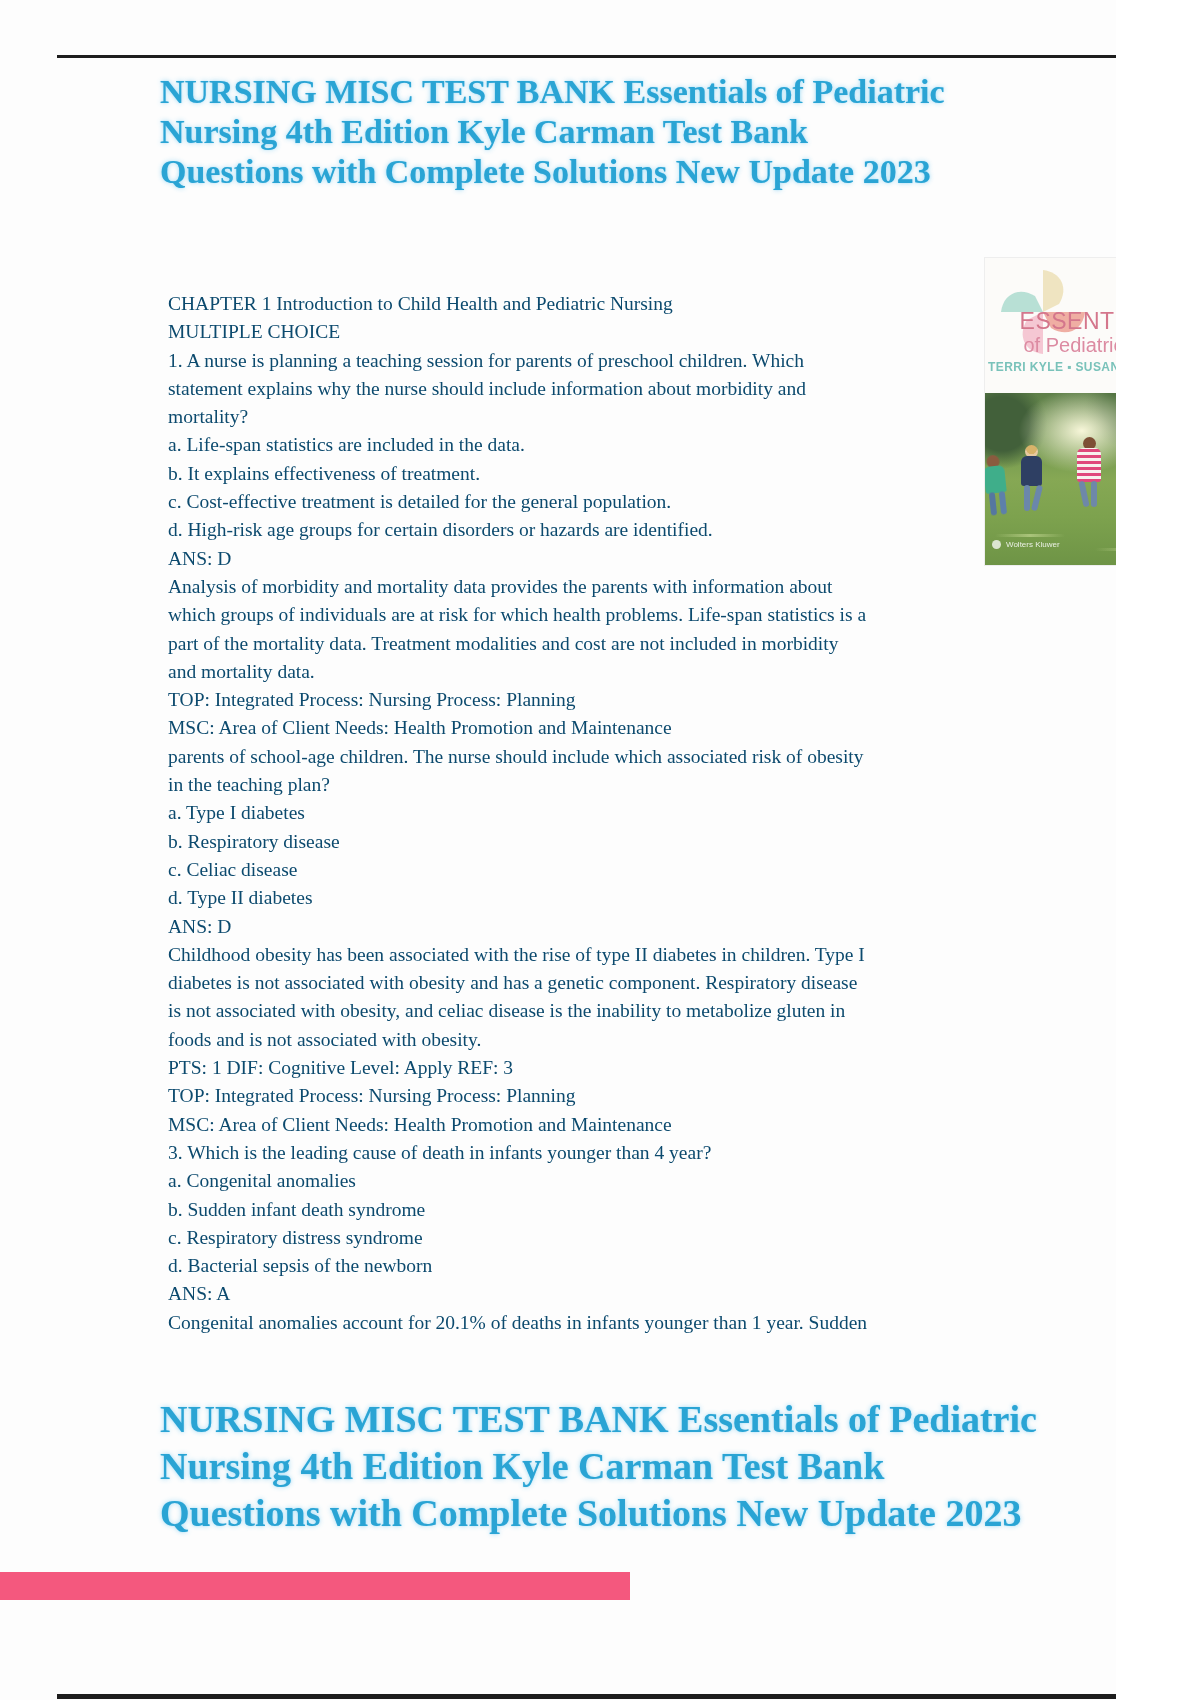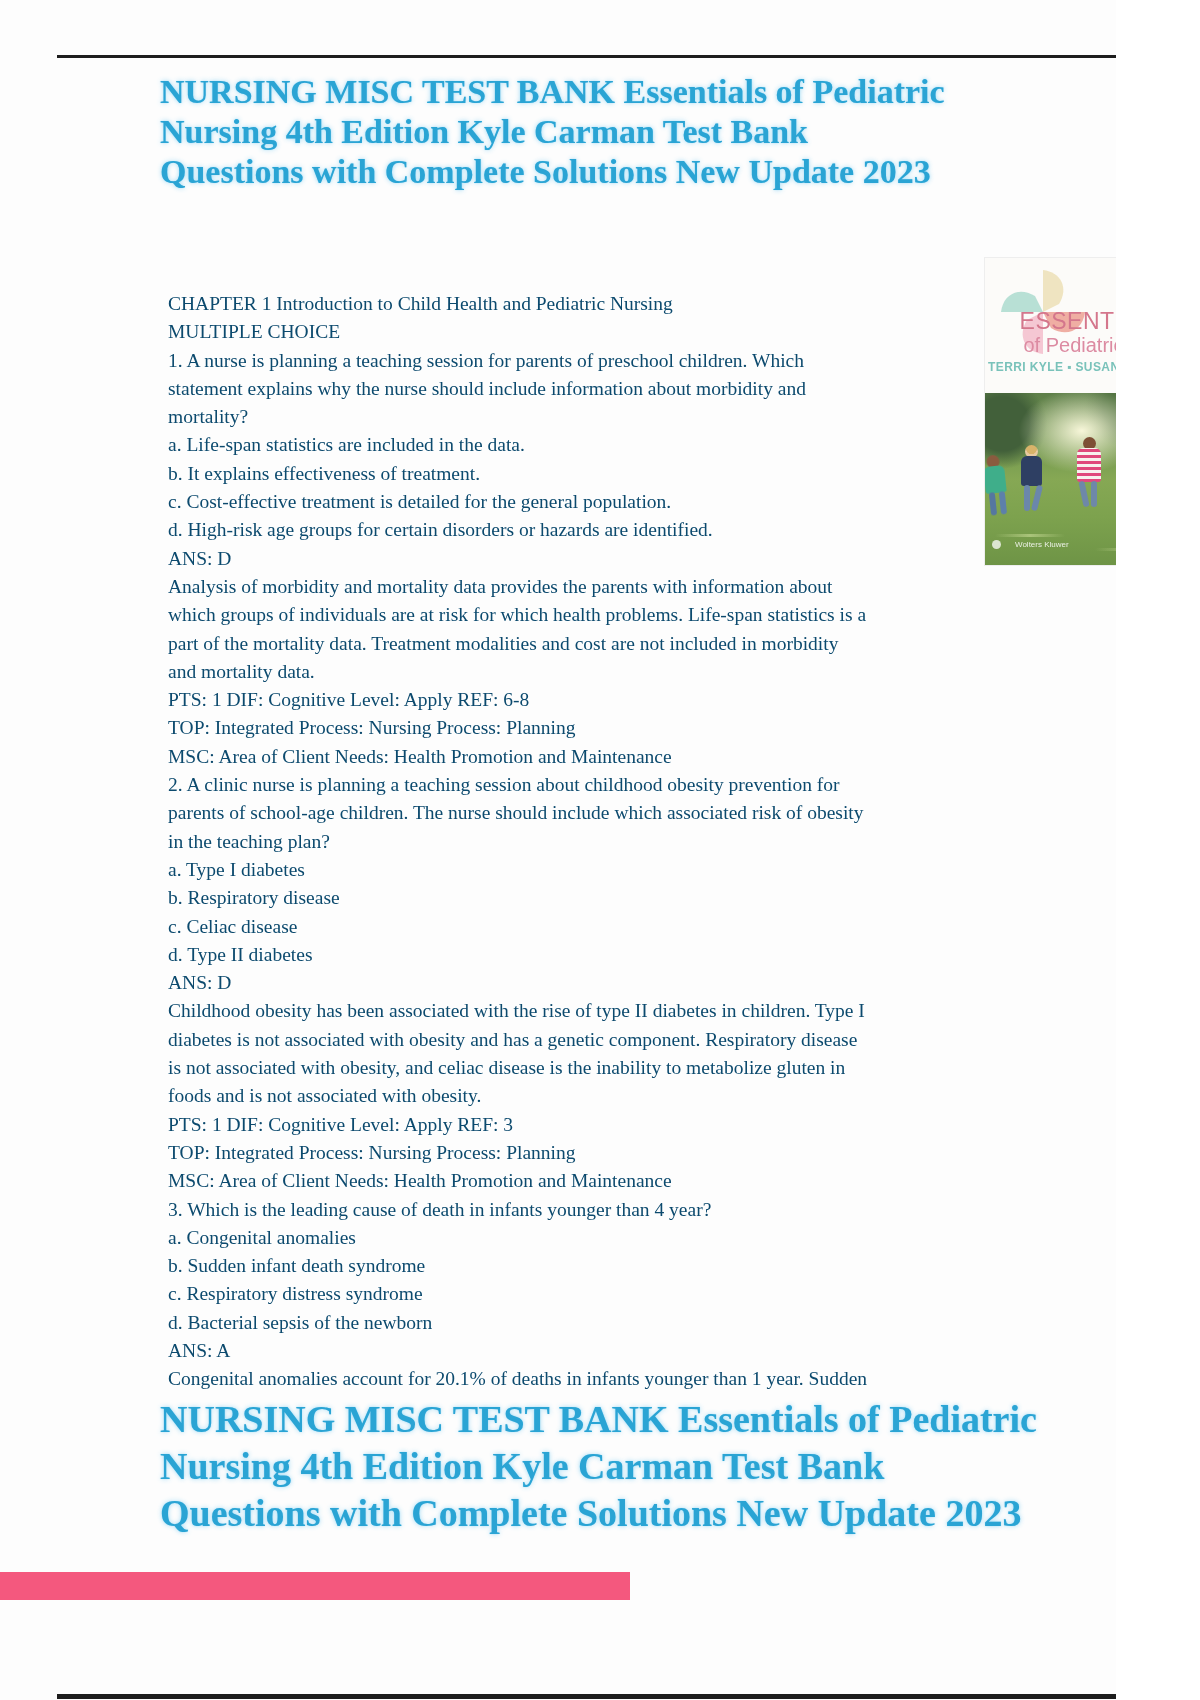--- a/index.html
+++ b/index.html
@@ -63,21 +63,21 @@
       radial-gradient(circle 40px at 65% 8%, #547543 55%, rgba(84,117,67,0) 100%),
       linear-gradient(180deg,#5e7f49 0%,#6f934f 28%,#86a854 50%,#7da24e 72%,#6e9446 100%);
   }
   .streak{position:absolute;background:linear-gradient(90deg,rgba(220,235,170,0),rgba(220,235,170,.5),rgba(220,235,170,0));height:3px;border-radius:2px;}
   .kid{position:absolute;filter:blur(.5px);}
   .kid .head{width:13px;height:13px;border-radius:50%;margin:0 auto;}
   .kid .torso{width:21px;height:27px;border-radius:6px 6px 3px 3px;margin:-2px auto 0;}
   .kid .legs{display:flex;gap:4px;justify-content:center;margin-top:-1px;}
   .kid .legs span{width:6px;height:23px;border-radius:3px;}
   #watermark{
-    position:absolute;left:7px;bottom:16px;display:flex;align-items:center;gap:14px;
+    position:absolute;left:7px;bottom:16px;display:flex;align-items:center;gap:5px;
     color:rgba(255,255,255,.85);font-size:8px;font-family:"Liberation Sans",sans-serif;
   }
   #watermark .wm-dot{width:9px;height:9px;border-radius:50%;background:rgba(255,255,255,.75);}
 
   #pink-bar{position:absolute;left:0;top:1572px;width:630px;height:28px;}
 </style>
 </head>
 <body>
 
 <div id="page">
@@ -99,24 +99,22 @@
       <div class="body-line">mortality?</div>
       <div class="body-line">a. Life-span statistics are included in the data.</div>
       <div class="body-line">b. It explains effectiveness of treatment.</div>
       <div class="body-line">c. Cost-effective treatment is detailed for the general population.</div>
       <div class="body-line">d. High-risk age groups for certain disorders or hazards are identified.</div>
       <div class="body-line">ANS: D</div>
       <div class="body-line">Analysis of morbidity and mortality data provides the parents with information about</div>
       <div class="body-line">which groups of individuals are at risk for which health problems. Life-span statistics is a</div>
       <div class="body-line">part of the mortality data. Treatment modalities and cost are not included in morbidity</div>
       <div class="body-line">and mortality data.</div>
-      <div class="body-line">PTS: 1 DIF: Cognitive Level: Apply REF: 6-8</div>
       <div class="body-line">TOP: Integrated Process: Nursing Process: Planning</div>
       <div class="body-line">MSC: Area of Client Needs: Health Promotion and Maintenance</div>
-      <div class="body-line">2. A clinic nurse is planning a teaching session about childhood obesity prevention for</div>
       <div class="body-line">parents of school-age children. The nurse should include which associated risk of obesity</div>
       <div class="body-line">in the teaching plan?</div>
       <div class="body-line">a. Type I diabetes</div>
       <div class="body-line">b. Respiratory disease</div>
       <div class="body-line">c. Celiac disease</div>
       <div class="body-line">d. Type II diabetes</div>
       <div class="body-line">ANS: D</div>
       <div class="body-line">Childhood obesity has been associated with the rise of type II diabetes in children. Type I</div>
       <div class="body-line">diabetes is not associated with obesity and has a genetic component. Respiratory disease</div>
       <div class="body-line">is not associated with obesity, and celiac disease is the inability to metabolize gluten in</div>

